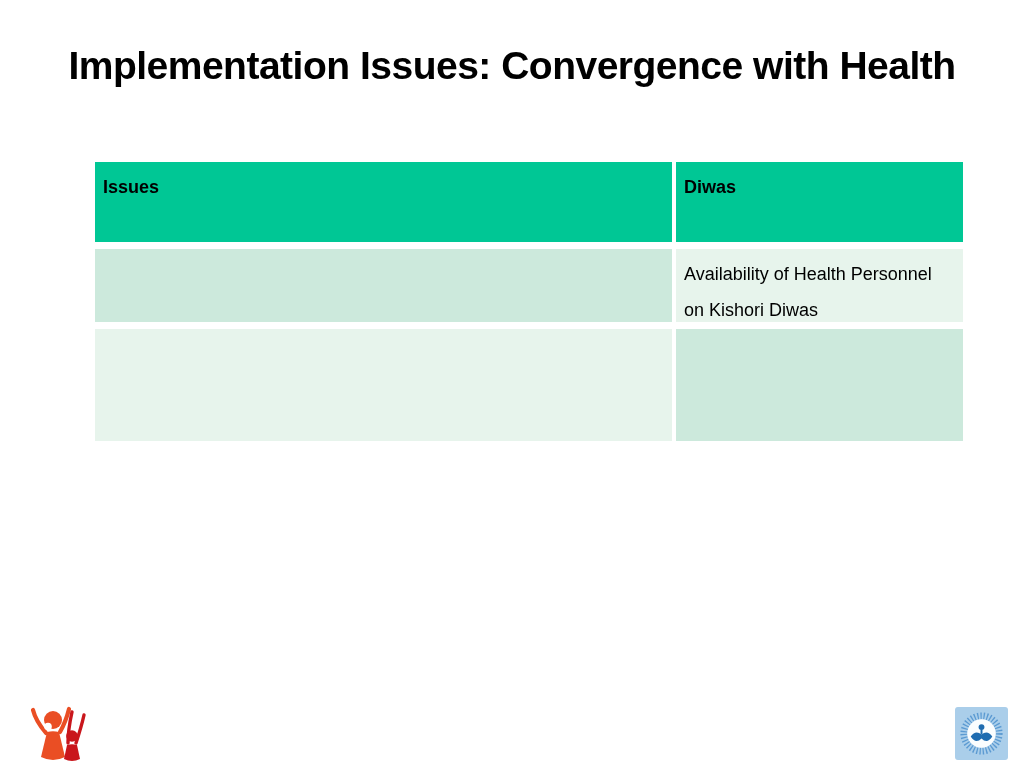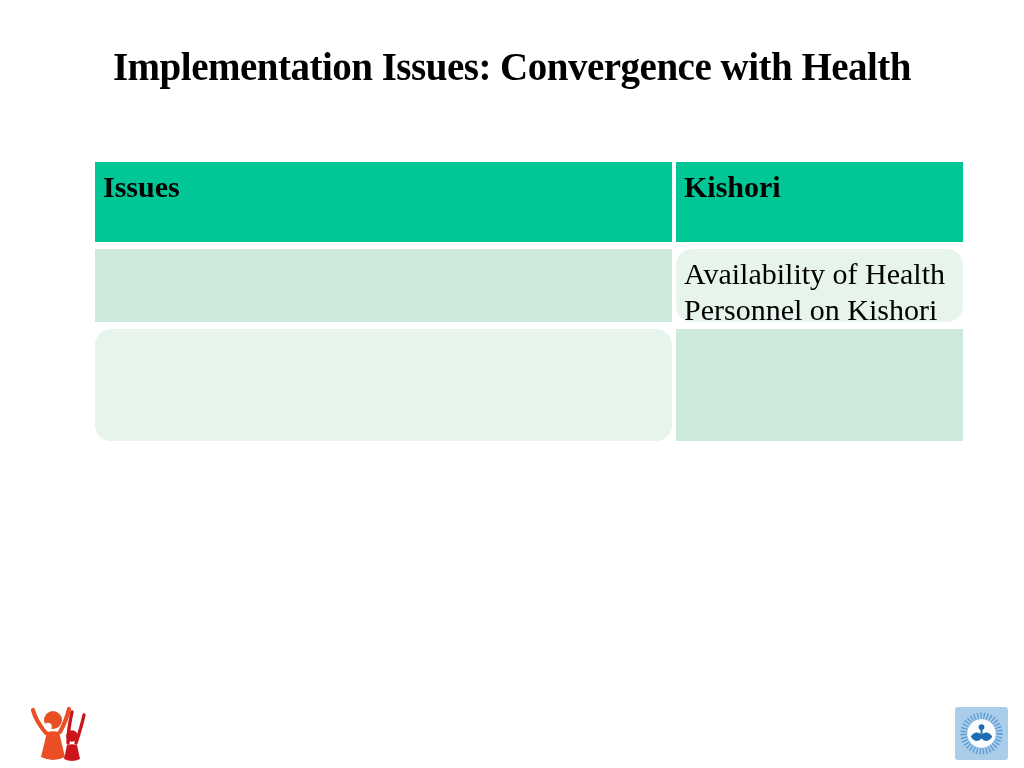--- a/index.html
+++ b/index.html
@@ -6,21 +6,21 @@
     margin: 0;
     padding: 0;
     background: #ffffff;
   }
   .slide {
     position: relative;
     width: 1024px;
     height: 768px;
     background: #ffffff;
     overflow: hidden;
-    font-family: Liberation Serif, serif;
+    font-family: Liberation Sans, sans-serif;
     color: var(--text-color, #000);
   }
   .title {
     position: absolute;
     top: 44px;
     left: 0;
     width: 1024px;
     margin: 0;
     text-align: center;
     font-size: 39px;
@@ -34,34 +34,34 @@
     top: 162px;
     width: 868px;
     display: grid;
     grid-template-columns: 577px 287px;
     grid-template-rows: 80px 73px 112px 156px;
     column-gap: 4px;
     row-gap: 7px;
     background: #ffffff;
   }
   .cell {
-    font-size: 30px;
+    font-size: 18px;
     line-height: 36px;
     padding: 7px 10px 0 8px;
     box-sizing: border-box;
     overflow: hidden;
   }
   .cell p { margin: 0; }
   .cell .para2 { margin-top: 44px; }
   .cell.header {
     background: var(--header-bg, #00C795);
     font-weight: bold;
   }
   .cell.row-a { background: var(--row-a-bg, #CCE9DC); }
-  .cell.row-b { background: var(--row-b-bg, #E7F4EC); border-radius: 16px; }
+  .cell.row-b { background: var(--row-b-bg, #E7F4EC); }
 
   .logo-left {
     position: absolute;
     left: 28px;
     top: 698px;
     width: 60px;
     height: 64px;
   }
   .logo-right {
     position: absolute;
@@ -84,21 +84,21 @@
 <div class="slide">
 
   <h1 class="title">Implementation Issues: Convergence with Health</h1>
 
   <div class="issues-table">
 
     <div class="cell header">
       <p>Issues</p>
     </div>
     <div class="cell header">
-      <p>Kishori</p>
+      <p>Diwas</p>
     </div>
 
     <div class="cell row-a">
       <p></p>
     </div>
 
     <div class="cell row-b">
       <p>Availability of Health Personnel on Kishori Diwas</p>
     </div>
     <div class="cell row-b">

